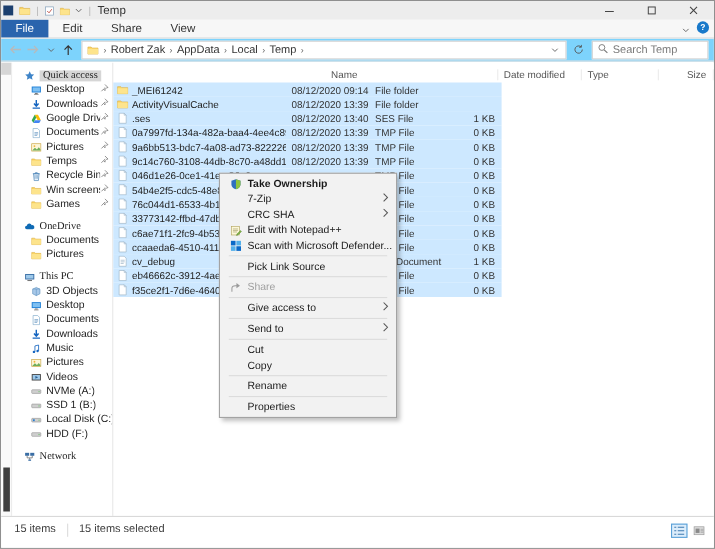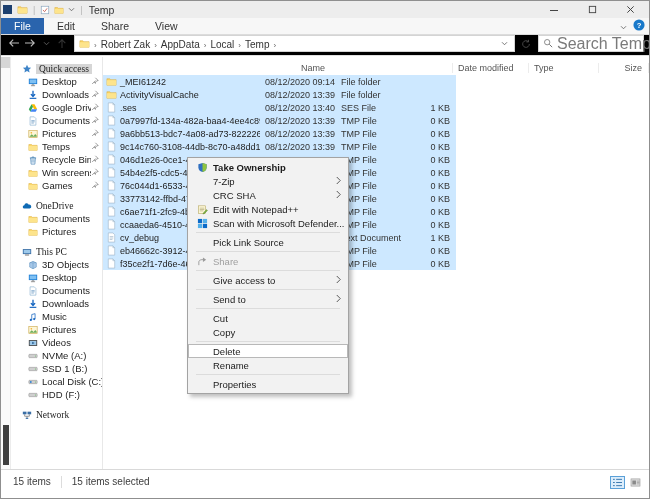--- a/index.html
+++ b/index.html
@@ -16,29 +16,29 @@
   .win-controls { margin-left:auto; display:flex; height:17px; }
   .win-btn { width:38px; display:flex; align-items:center; justify-content:center; color:#444; }
 
   
   .tabrow { height:17px; background:#f7f7f7; display:flex; align-items:stretch; border-bottom:1px solid #dcdcdc; position:relative; }
   .tab { padding:0 13px; line-height:17px; font-size:10.5px; color:#333; }
   .tab.active { background:#2a64ad; color:#fff; }
   .ribbon-right { position:absolute; right:4px; top:1px; display:flex; align-items:center; gap:6px; }
 
   
-  .toolbar { height:21px; display:flex; align-items:flex-start; padding:0 5px; background:#000000; border-bottom:1px solid #e0e0e0; }
+  .toolbar { height:21px; display:flex; align-items:center; padding:0 5px; background:#7dd3fc; border-bottom:1px solid #e0e0e0; }
   .nav-ico { display:inline-flex; align-items:center; justify-content:center; width:16px; height:16px; }
   .addressbox { flex:1; height:17px; border:1px solid #d4d4d4; background:#fff; display:flex; align-items:center; margin:0 2px 0 4px; padding:0 2px; overflow:hidden; }
   .crumb { font-size:10px; color:#333; padding:0 2px; white-space:nowrap; }
   .crumb-sep { font-size:8px; color:#666; padding:0 2px; }
   .addr-right { margin-left:auto; display:flex; align-items:center; }
   .refreshbox { width:18px; height:17px; display:flex; align-items:center; justify-content:center; margin-right:3px; }
   .searchbox { width:106px; height:17px; border:1px solid #d4d4d4; background:#fff; display:flex; align-items:center; padding:0 4px; gap:4px; }
-  .search-text { font-size:16px; color:#7a7a7a; white-space:nowrap; }
+  .search-text { font-size:10px; color:#7a7a7a; white-space:nowrap; }
 
   
   .main { position:absolute; top:56px; left:0; right:0; bottom:29px; display:flex; background:#fff; }
   .left-scroll { width:10px; background:#fafafa; position:relative; border-right:1px solid #ececec; }
   .ls-arrow { height:11px; background:#d6d6d6; }
   .ls-thumb { position:absolute; left:2px; bottom:4px; width:6px; height:40px; background:#3f3f3f; }
 
   .sidebar { width:92px; padding-top:5px; font-size:9.5px; overflow:hidden; border-right:1px solid #e8e8e8; }
   .side-row { display:flex; align-items:center; height:13px; white-space:nowrap; padding-left:4px; color:#222; }
   .side-row .ic { width:12px; display:inline-flex; justify-content:center; margin-right:3px; flex:0 0 12px; }
@@ -60,21 +60,21 @@
   .rows { width:353px; }
   .frow { display:flex; align-items:center; height:13px; background:#cde8ff; }
   .frow .cell { white-space:nowrap; overflow:hidden; }
   .frow .n { width:157px; display:flex; align-items:center; gap:3px; padding-left:3px; }
   .frow .d { width:76px; padding-left:5px; color:#333; }
   .frow .t { width:70px; padding-left:5px; color:#333; }
   .frow .s { width:50px; text-align:right; padding-right:6px; color:#333; }
   .frow .fic { flex:0 0 11px; display:inline-flex; }
 
   
-  .ctx { position:absolute; left:84px; top:100px; width:162px; background:#f2f2f2; border:1px solid #a3a3a3; box-shadow:3px 3px 4px rgba(0,0,0,.25); padding:2px 0; z-index:20; font-size:9.5px; }
+  .ctx { position:absolute; left:96px; top:100px; width:162px; background:#f2f2f2; border:1px solid #a3a3a3; box-shadow:3px 3px 4px rgba(0,0,0,.25); padding:2px 0; z-index:20; font-size:9.5px; }
   .cm-item { display:flex; align-items:center; height:14px; padding:0 3px; }
   .cm-item .cmic { width:22px; flex:0 0 22px; display:inline-flex; justify-content:center; }
   .cm-item .cml { flex:1; white-space:nowrap; overflow:hidden; color:#1a1a1a; }
   .cm-item .cmarrow { color:#555; flex:0 0 auto; margin-right:3px; }
   .cm-item.bold .cml { font-weight:bold; }
   .cm-item.disabled .cml { color:#9f9f9f; }
   .cm-item.hl { background:#fff; box-shadow:inset 0 0 0 1px #b8b8b8; }
   .cm-sep { height:1px; background:#dcdcdc; margin:2px 8px; }
 
   
@@ -787,24 +787,20 @@
           <div class="cm-sep"></div>
           <div class="cm-item">
             <span class="cmic"></span>
             <span class="cml">Cut</span>
           </div>
           <div class="cm-item">
             <span class="cmic"></span>
             <span class="cml">Copy</span>
           </div>
           <div class="cm-sep"></div>
-          <div class="cm-item hl">
-            <span class="cmic"></span>
-            <span class="cml">Delete</span>
-          </div>
           <div class="cm-item">
             <span class="cmic"></span>
             <span class="cml">Rename</span>
           </div>
           <div class="cm-sep"></div>
           <div class="cm-item">
             <span class="cmic"></span>
             <span class="cml">Properties</span>
           </div>
         </div>

